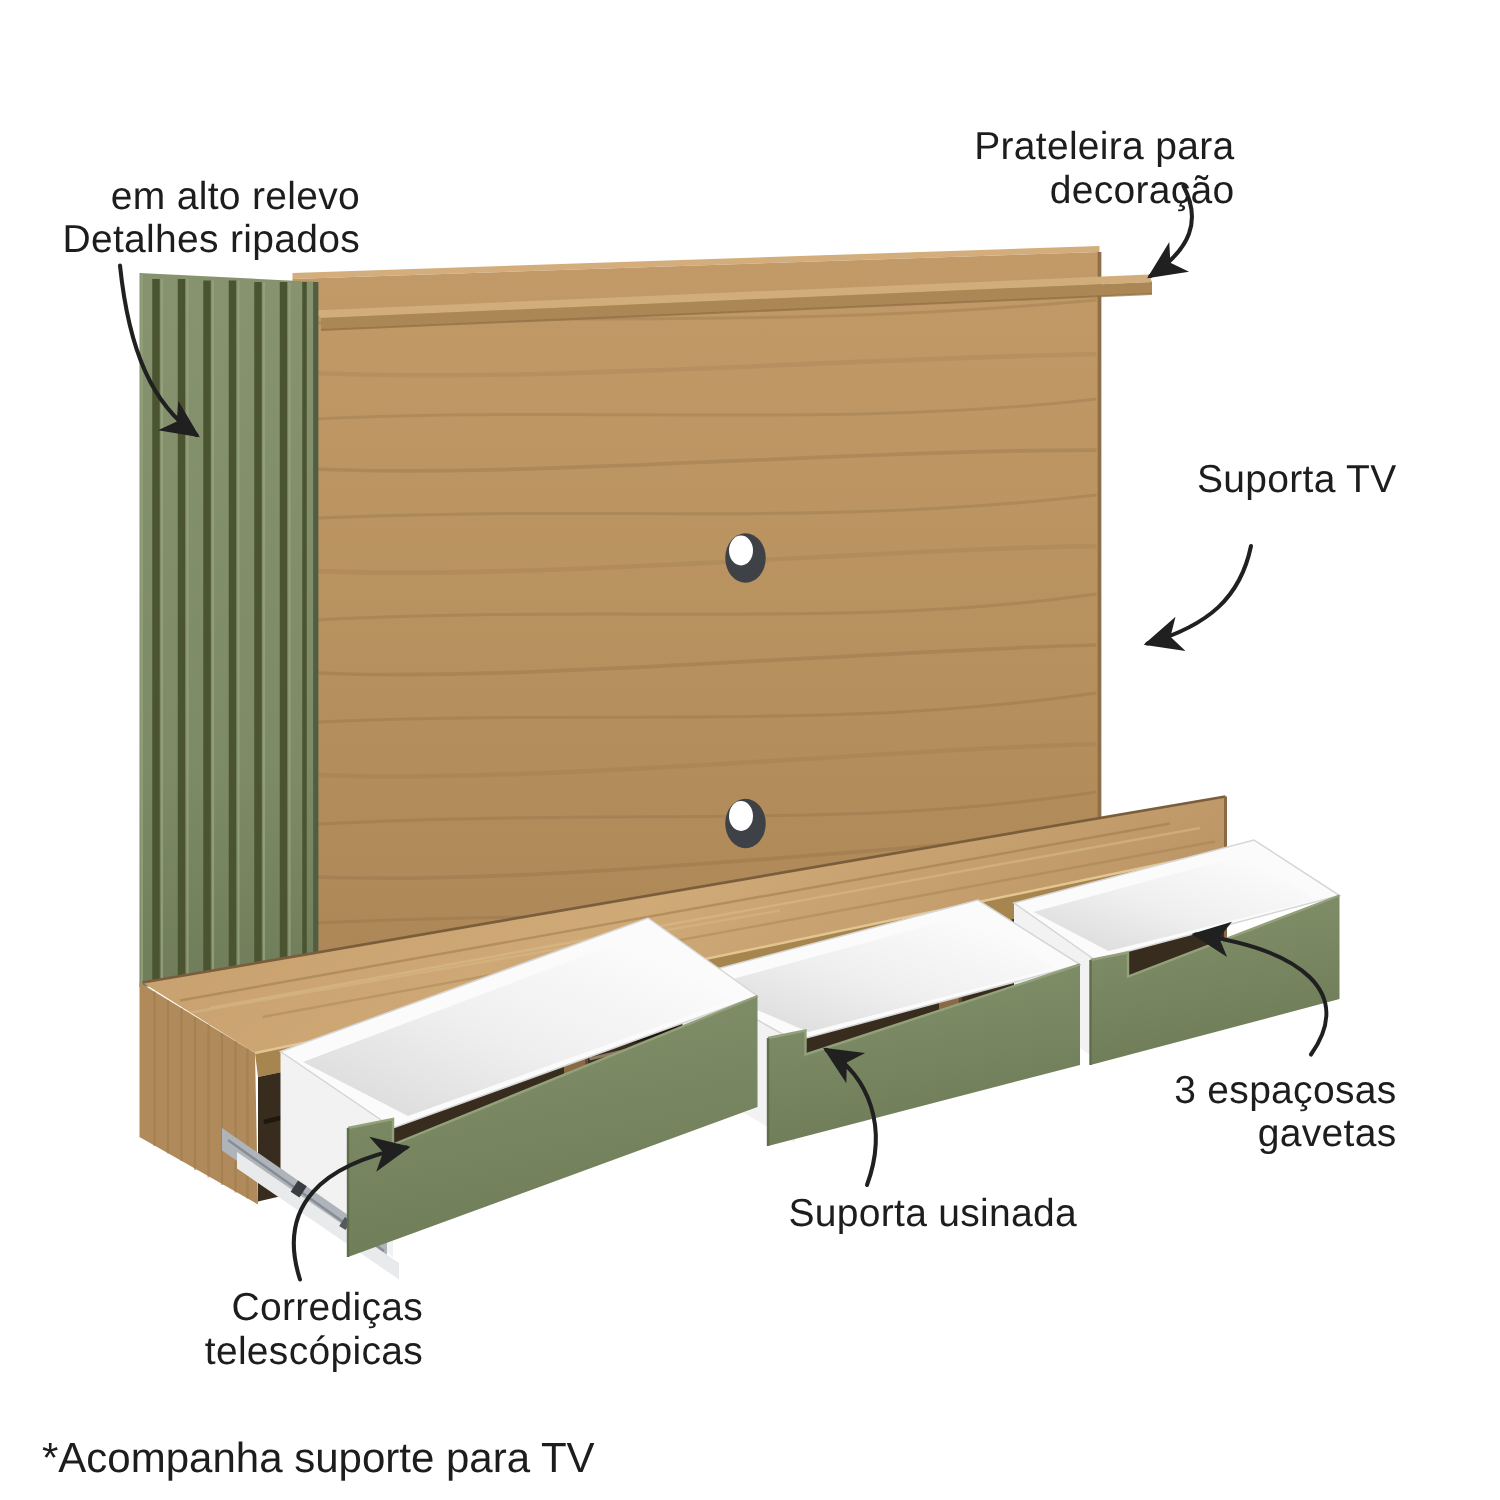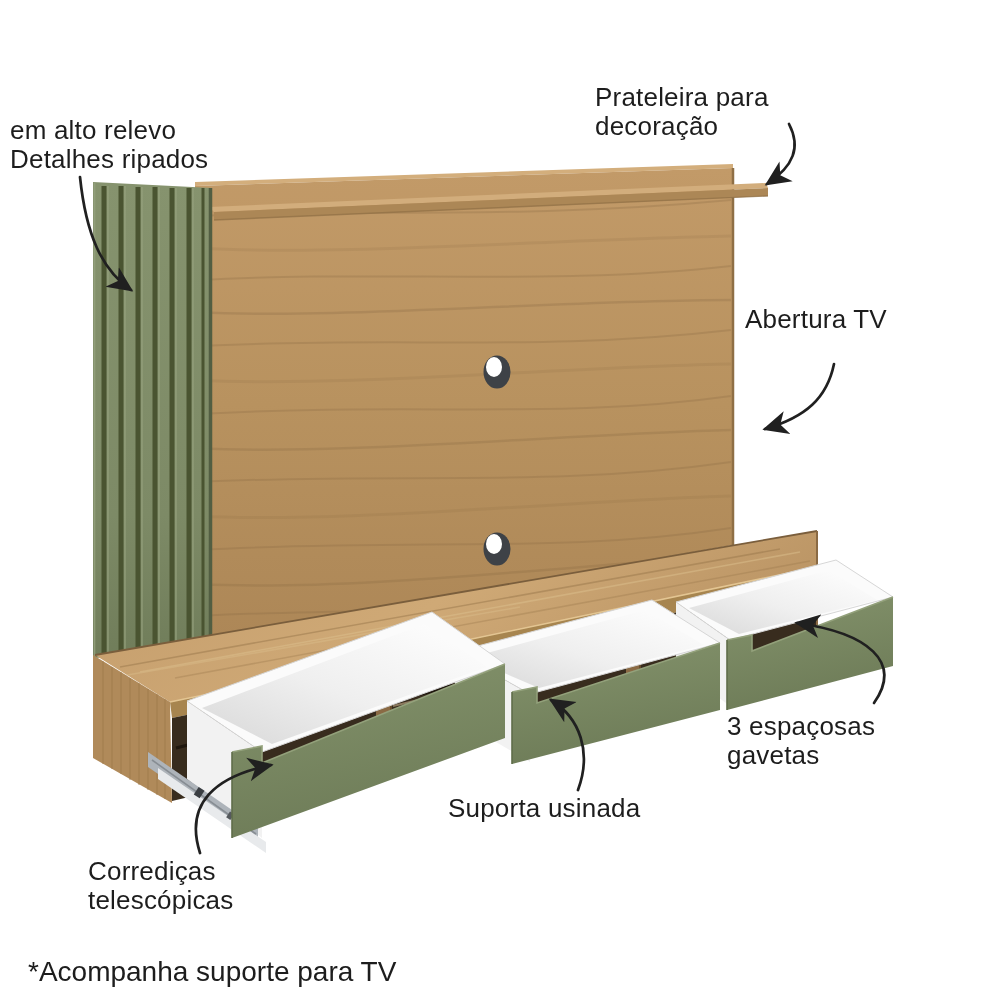--- a/index.html
+++ b/index.html
@@ -1,19 +1,19 @@
 <!DOCTYPE html>
 <html><head>
 <meta charset="utf-8">
 <style>
   html,body{margin:0;padding:0;background:#ffffff;}
   #stage{position:relative;width:1000px;height:1000px;background:#ffffff;overflow:hidden;
          font-family:"Liberation Sans", sans-serif;}
   #art{position:absolute;left:0;top:0;width:1000px;height:1000px;}
-  .label{position:absolute;color:#1d1d1d;font-size:26px;line-height:29px;text-align:left;
+  .label{position:absolute;color:#1d1d1d;font-size:26px;line-height:29px;text-align:right;
          letter-spacing:0.2px;}
   .label .ln{display:block;}
   .footnote{position:absolute;color:#1d1d1d;font-size:28px;line-height:32px;text-align:left;}
 </style>
 </head>
 <body>
 
 <div id="stage">
 
   <svg id="art" viewBox="0 0 1000 1000" xmlns="http://www.w3.org/2000/svg">
@@ -197,33 +197,33 @@
     <span class="ln">em alto relevo</span>
     <span class="ln">Detalhes ripados</span>
   </div>
 
   <div class="label" style="left:595px;top:83px;width:228px">
     <span class="ln">Prateleira para</span>
     <span class="ln">decoração</span>
   </div>
 
   <div class="label" style="left:745px;top:305px;width:186px">
-    <span class="ln">Abertura TV</span>
+    <span class="ln">Suporta TV</span>
   </div>
 
   <div class="label" style="left:727px;top:712px;width:204px">
     <span class="ln">3 espaçosas</span>
     <span class="ln">gavetas</span>
   </div>
 
   <div class="label" style="left:448px;top:794px;width:270px">
     <span class="ln">Suporta usinada</span>
   </div>
 
-  <div class="label" style="left:88px;top:857px;width:205px">
+  <div class="label" style="left:77px;top:857px;width:205px">
     <span class="ln">Corrediças</span>
     <span class="ln">telescópicas</span>
   </div>
 
   <div class="footnote" style="left:28px;top:956px;width:430px">
     <span>*Acompanha suporte para TV</span>
   </div>
 
 </div>
 

